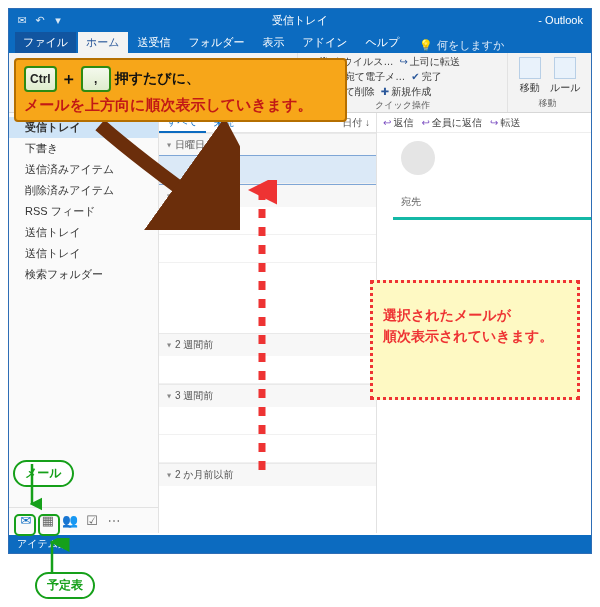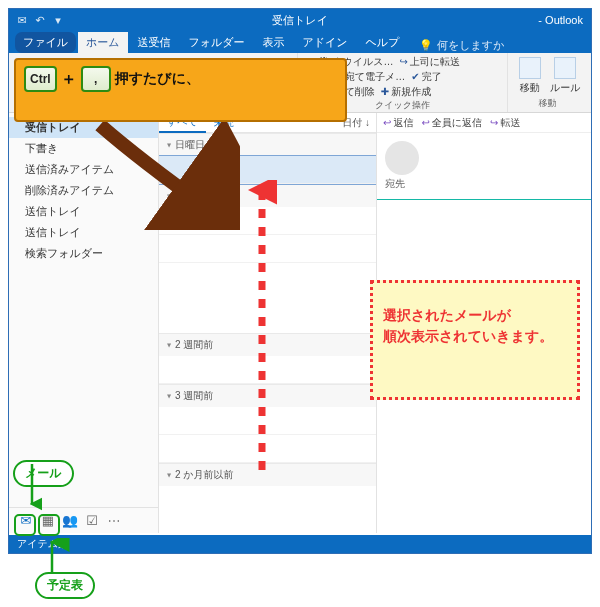--- a/index.html
+++ b/index.html
@@ -5,21 +5,21 @@
   * { box-sizing: border-box; margin: 0; padding: 0; }
   body { font-family: "Meiryo", "Yu Gothic", sans-serif; font-size: 11px; background: #fff; position: relative; width: 600px; height: 607px; overflow: hidden; }
   .outer { position: absolute; left: 8px; top: 8px; width: 584px; height: 546px; border: 1px solid #2e6db5; background: #fff; }
   .titlebar { height: 22px; background: #0c6bc0; color: #fff; display: flex; align-items: center; font-size: 11px; position: relative; }
   .qat { display: flex; gap: 4px; padding-left: 6px; }
   .qat span { width: 14px; height: 14px; display: inline-flex; align-items: center; justify-content: center; opacity: .85; }
   .title-center { position: absolute; left: 50%; transform: translateX(-50%); }
   .title-right { position: absolute; right: 8px; }
   .menubar { height: 22px; background: #0c6bc0; color: #fff; display: flex; align-items: flex-end; font-size: 11px; padding-left: 6px; gap: 2px; }
   .menubar .tab { padding: 3px 8px; cursor: pointer; }
-  .menubar .tab.file { background: #1155a0; border-radius: 7px; }
+  .menubar .tab.file { background: #1155a0; }
   .menubar .tab.active { background: #f3f3f3; color: #2a579a; margin-top: 16px; }
   .menubar .search { margin-left: 10px; display: flex; align-items: center; gap: 4px; color: #dce9f7; }
   .menubar .bulb { color: #ffd54a; }
   .ribbon { height: 60px; background: #f3f3f3; border-bottom: 1px solid #d7d7d7; display: flex; position: relative; }
   .ribbon-right { position: absolute; right: 4px; top: 0; height: 100%; display: flex; }
   .ribbon-group { border-left: 1px solid #e2e2e2; padding: 2px 6px 0; display: flex; flex-direction: column; }
   .ribbon-group .label { font-size: 9px; color: #666; text-align: center; margin-top: auto; padding-bottom: 2px; }
   .quickstep-list { display: flex; flex-direction: column; font-size: 10px; color: #3a3a3a; gap: 1px; }
   .quickstep-list .row { display: flex; gap: 6px; }
   .quickstep-list .cell { white-space: nowrap; }
@@ -41,21 +41,21 @@
   .list-head .sort { margin-left: auto; padding-right: 6px; color: #555; }
   .list-body { flex: 1; overflow: hidden; position: relative; background: #fff; }
   .grp { border-top: 1px solid #e9e9e9; padding: 4px 8px; font-size: 10px; color: #555; background: #f7f7f7; }
   .grp::before { content: "▸"; display: inline-block; transform: rotate(90deg); margin-right: 4px; color: #888; font-size: 8px; }
   .msgrow { height: 28px; border-bottom: 1px solid #f1f1f1; }
   .msgrow.sel { background: #dbe9f7; outline: 1px solid #7ea6d6; }
   .spacer { height: 70px; }
   .reading { width: 214px; display: flex; flex-direction: column; }
   .reading-actions { height: 20px; display: flex; align-items: center; gap: 8px; font-size: 10px; color: #444; padding-left: 6px; border-bottom: 1px solid #eee; }
   .reading-actions .ico2 { color: #7a4cc0; margin-right: 2px; }
-  .reading-header { padding: 8px; display: flex; flex-direction: column; gap: 2px; border-bottom: 1px solid #14b8a6; }
+  .reading-header { padding: 8px; display: flex; flex-direction: column; gap: 20px; border-bottom: 3px solid #14b8a6; margin-left: 16px; }
   .avatar { width: 34px; height: 34px; border-radius: 50%; background: #e5e5e5; }
   .to { font-size: 10px; color: #666; }
   .statusbar { position: absolute; left: 0; right: 0; bottom: 0; height: 18px; background: #0c6bc0; color: #fff; font-size: 10px; display: flex; align-items: center; padding: 0 8px; }
 
   
   .tip-box { position: absolute; left: 14px; top: 58px; width: 333px; height: 64px; background: #f7a619; border: 2px solid #b56f00; border-radius: 4px; padding: 6px 8px; color: #111; font-weight: bold; z-index: 50; }
   .tip-box .row1 { display: flex; align-items: center; gap: 4px; font-size: 14px; }
   .tip-box .row2 { font-size: 15px; color: #c21916; margin-top: 4px; }
   .key { display: inline-flex; align-items: center; justify-content: center; min-width: 30px; height: 26px; padding: 6px 4px; background: linear-gradient(#f4f9ed,#dfeccd); border: 2px solid #2e8b12; border-radius: 4px; font-size: 12px; color: #222; }
   .plus { font-size: 16px; font-weight: bold; }
@@ -135,20 +135,21 @@
   </div>
 
   <div class="main">
 
     <div class="nav">
       <div class="nav-list">
         <div class="item sel">受信トレイ</div>
         <div class="item">下書き</div>
         <div class="item">送信済みアイテム</div>
         <div class="item">削除済みアイテム</div>
+        <div class="item">RSS フィード</div>
         <div class="item">送信トレイ</div>
         <div class="item">送信トレイ</div>
         <div class="item">検索フォルダー</div>
       </div>
       <div class="navbar">
         <div class="nb active">✉</div>
         <div class="nb">▦</div>
         <div class="nb">👥</div>
         <div class="nb">☑</div>
         <div class="nb">⋯</div>
@@ -196,20 +197,21 @@
   </div>
 </div>
 
 <div class="tip-box">
   <div class="row1">
     <span class="key">Ctrl</span>
     <span class="plus">＋</span>
     <span class="key">,</span>
     <span>押すたびに、</span>
   </div>
+  <div class="row2">メールを上方向に順次表示していきます。</div>
 </div>
 
 <svg class="arrow-brown" style="left:80px;top:120px" width="160" height="110">
   <defs>
       <marker id="bh" markerWidth="12" markerHeight="12" refX="3" refY="6" orient="auto">
         <path d="M0,0 L12,6 L0,12 Z" fill="#6b2e0b"></path>
       </marker>
     </defs>
   <path d="M20,5 Q60,40 130,90" stroke="#6b2e0b" stroke-width="14" fill="none" marker-end="url(#bh)"></path>
 </svg>

